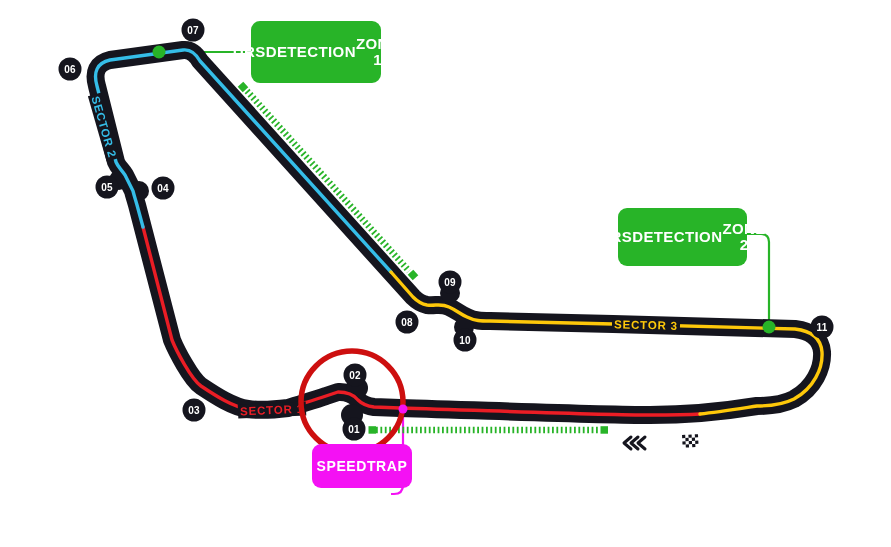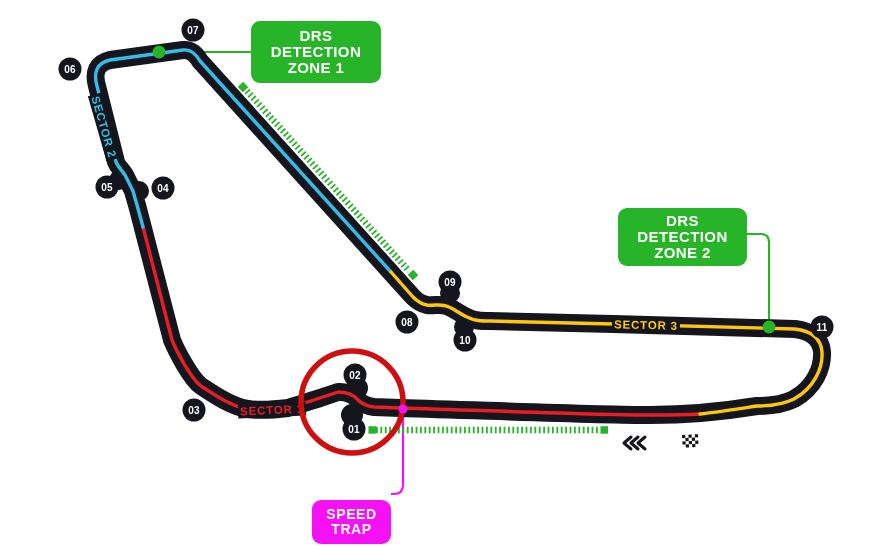--- a/index.html
+++ b/index.html
@@ -6,35 +6,35 @@
   .stage{
     position:relative;
     width:891px;height:547px;
     background:#ffffff;
     font-family:"Liberation Sans", sans-serif;
     overflow:hidden;
   }
   .stage svg{position:absolute;left:0;top:0;}
   .callout{
     position:absolute;
-    display:flex;flex-direction:column;align-items:center;justify-content:center;
+    display:flex;flex-direction:row;align-items:center;justify-content:center;
     border-radius:9px;
     color:#ffffff;
     text-align:center;
     font-weight:bold;
     text-transform:uppercase;
   }
   .callout .line{display:block;line-height:1.06;letter-spacing:.4px;}
   .drs-box{background:#28b428;}
   .drs-box .line{font-size:15px;}
   #drs-box-1{left:251px;top:21px;width:130px;height:62px;}
   #drs-box-2{left:618px;top:208px;width:129px;height:58px;}
   .speed-box{background:#f411f4;}
   .speed-box .line{font-size:14px;letter-spacing:.6px;}
-  #speed-box{left:312px;top:500px;width:79px;height:44px;}
+  #speed-box{left:312px;top:444px;width:100px;height:44px;}
   .sector-text{
     font-weight:bold;font-size:11.5px;letter-spacing:.8px;
   }
   .marker-text{
     font-weight:bold;font-size:10px;fill:#ffffff;letter-spacing:.3px;
   }
 </style>
 </head>
 <body>
 

